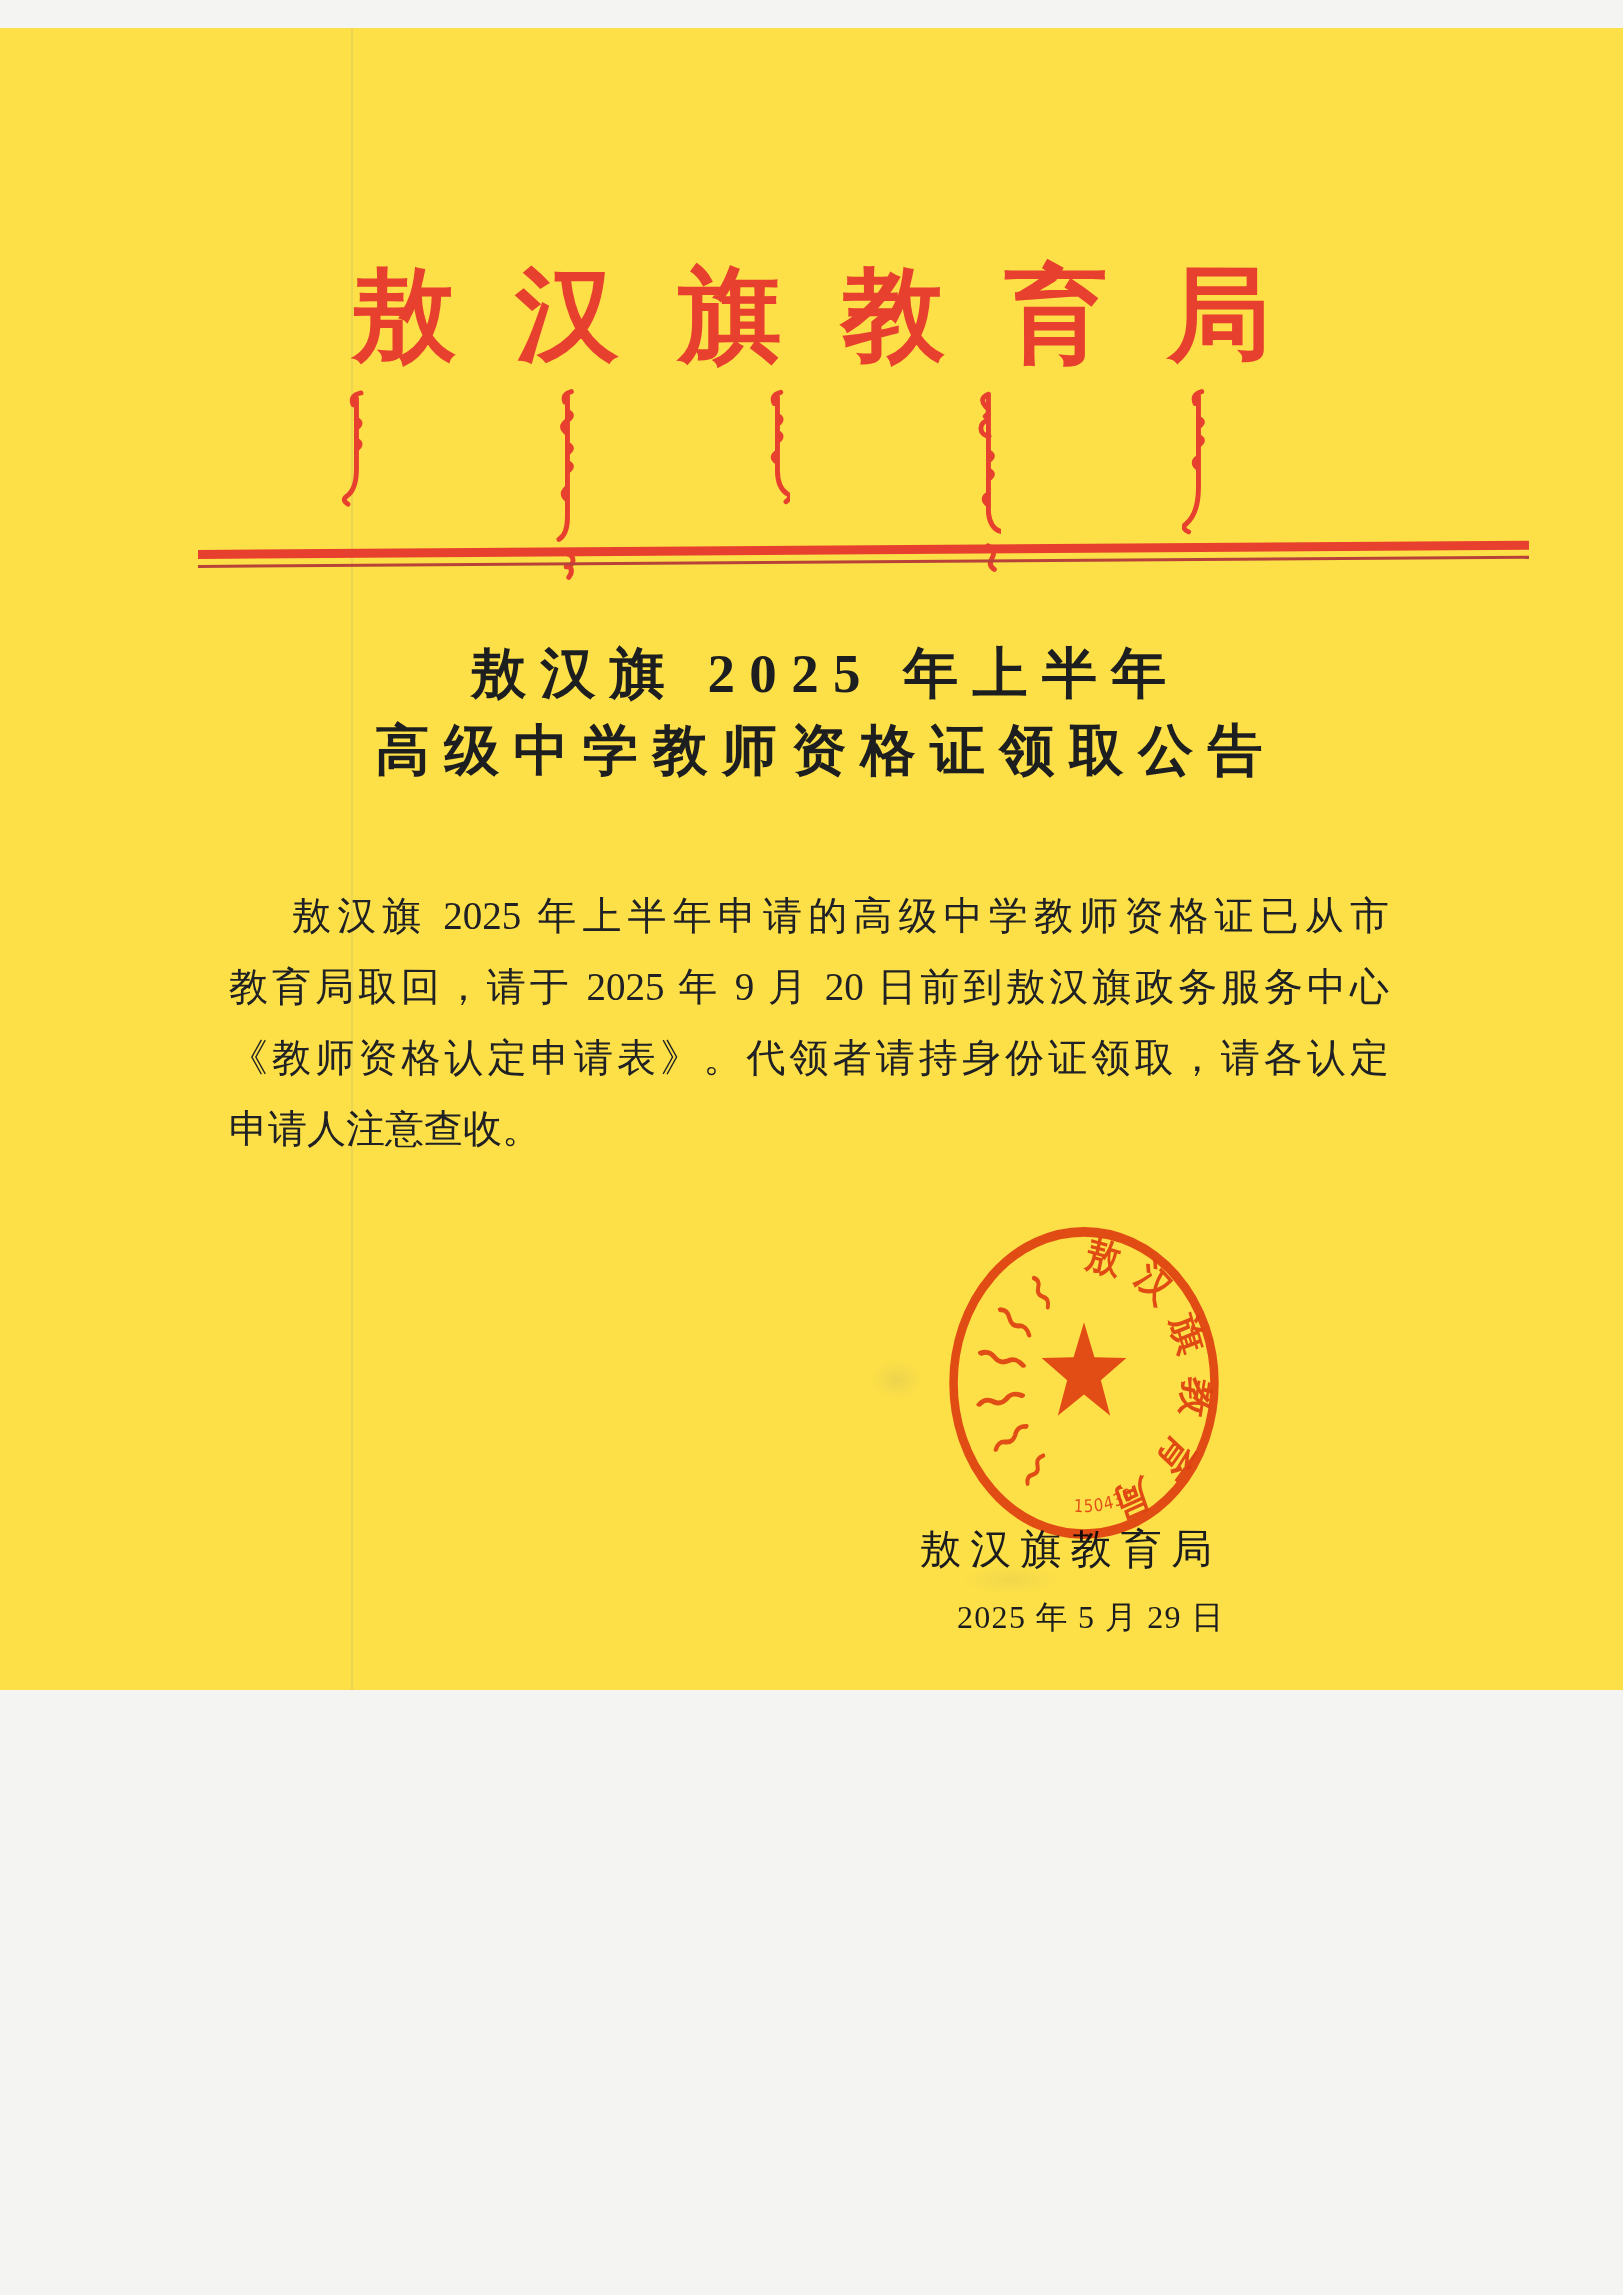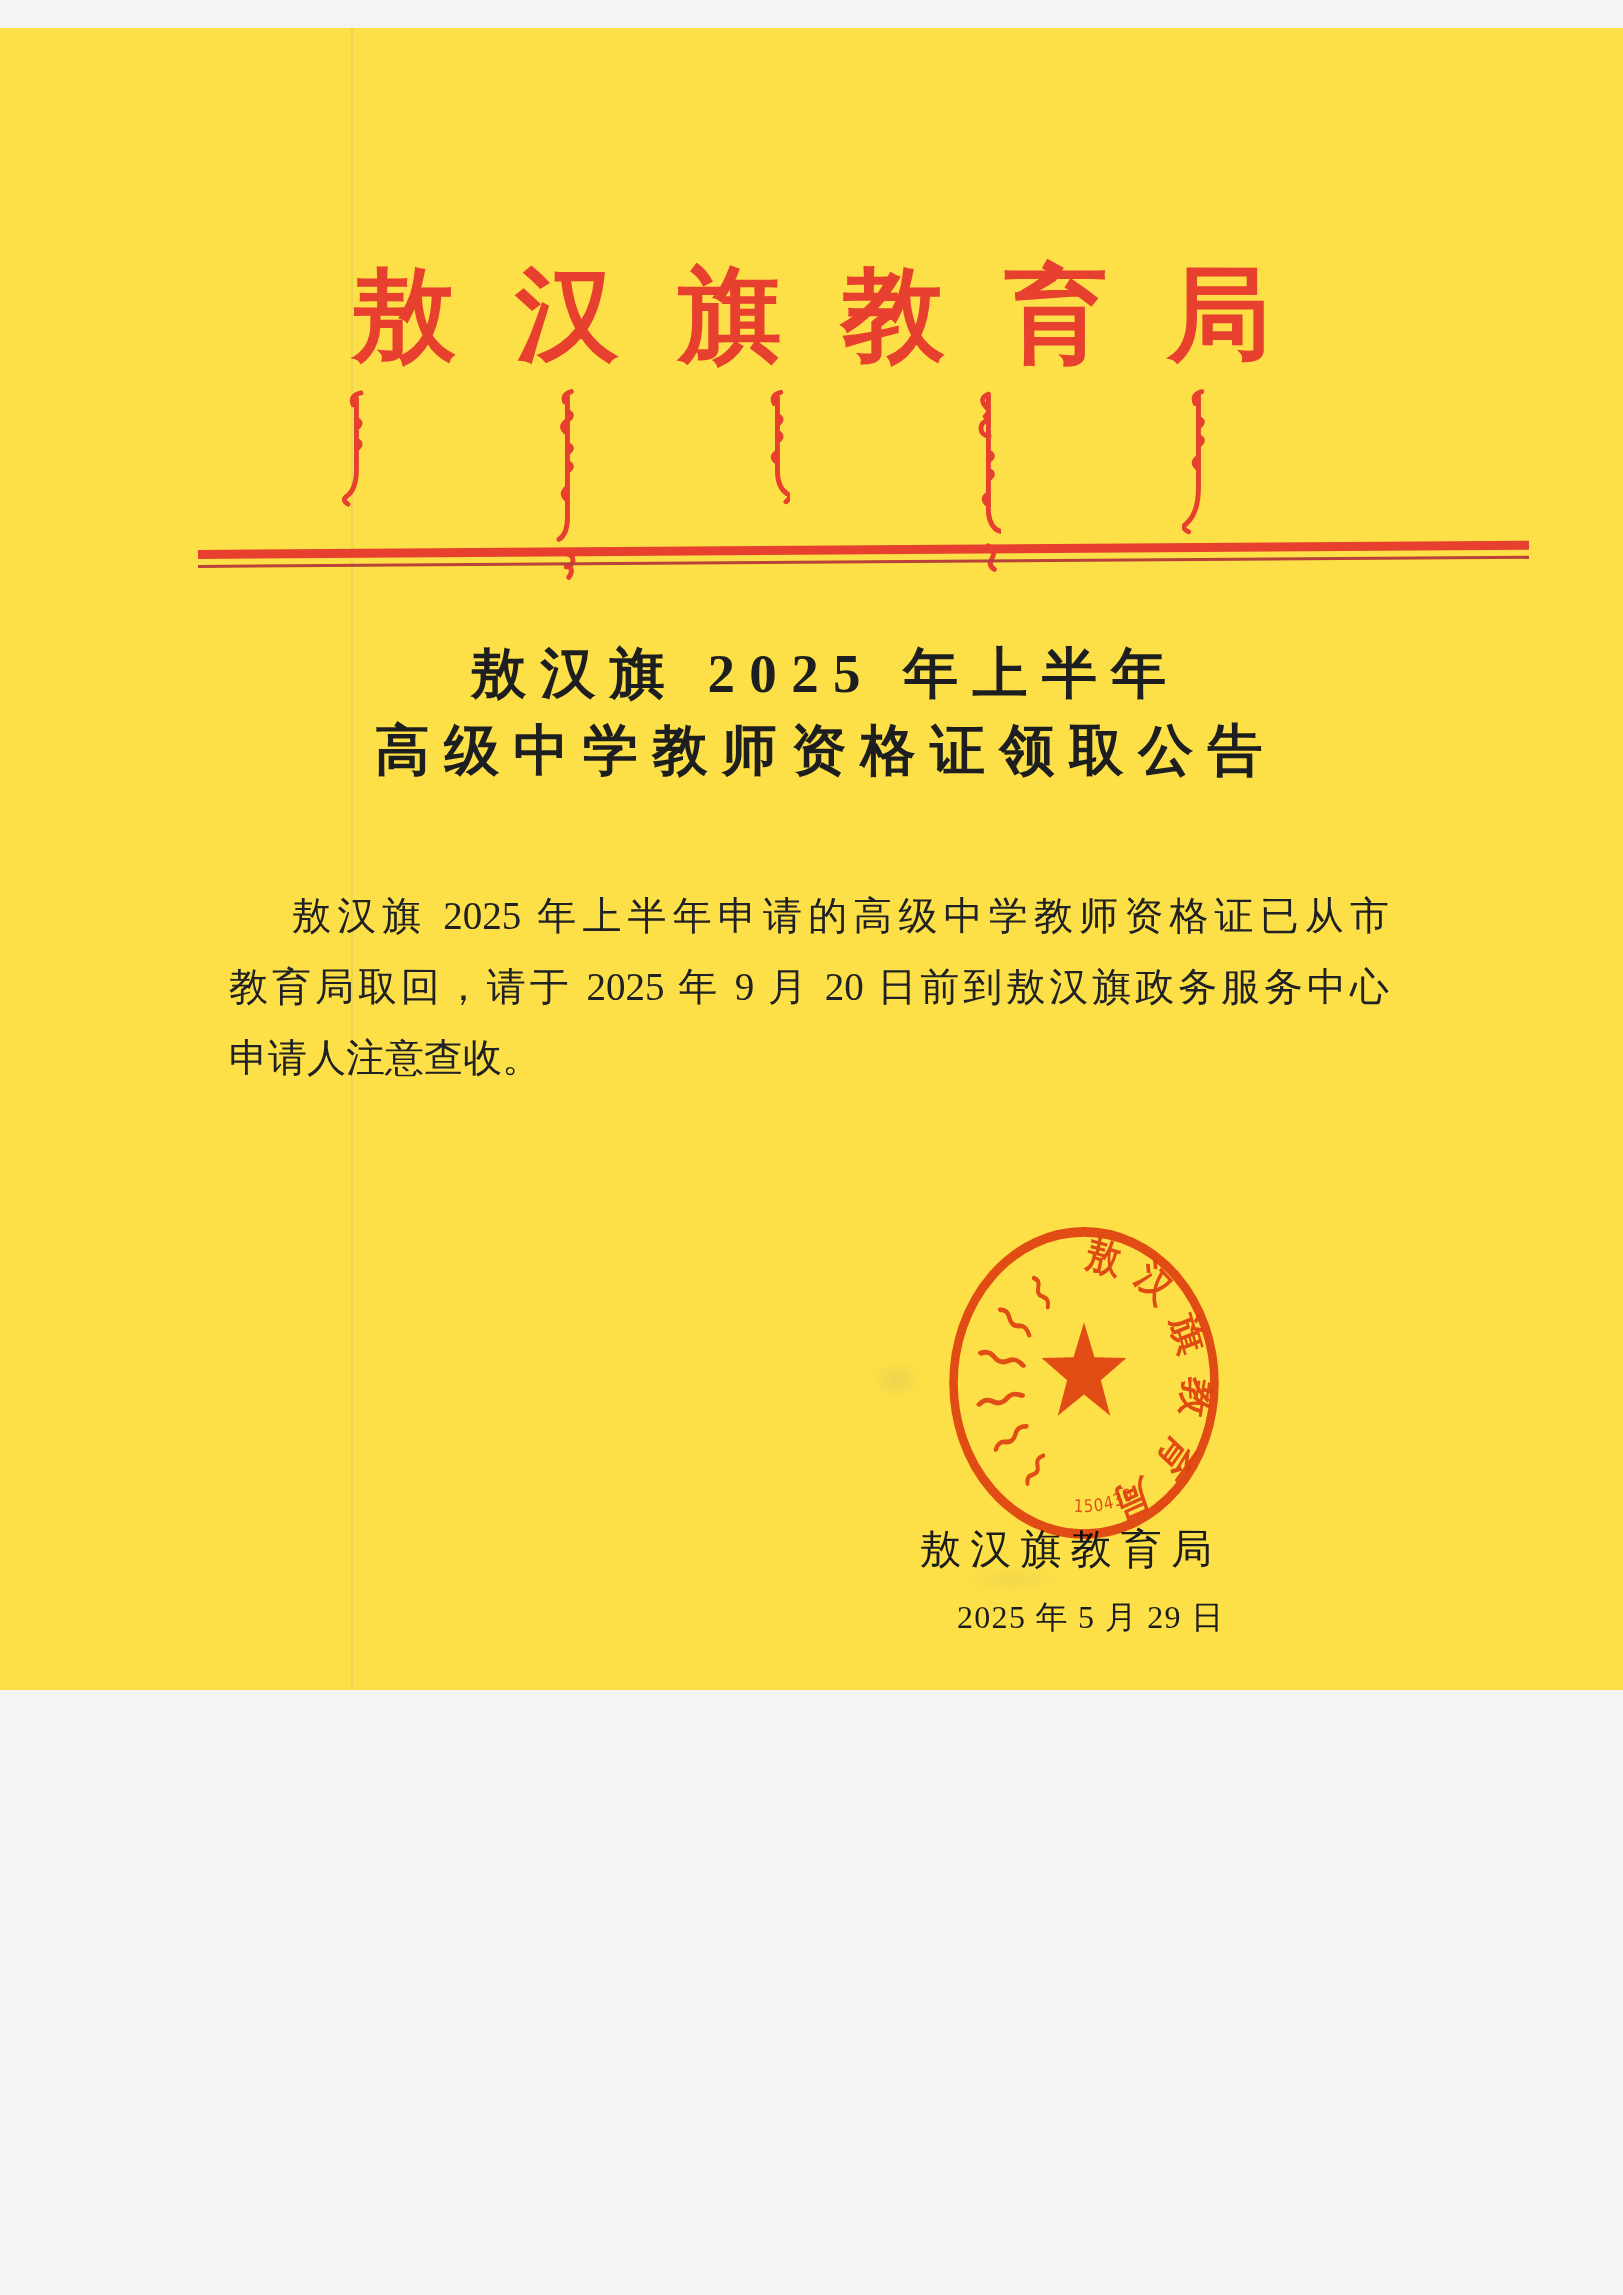--- a/index.html
+++ b/index.html
@@ -64,20 +64,21 @@
   <div class="rule rule-thin-top"></div>
 
   <h1 class="doc-title" style="margin:0;">
     <div>敖汉旗 2025 年上半年</div>
     <div>高级中学教师资格证领取公告</div>
   </h1>
 
   <div class="doc-body">
     <div class="body-line first">敖汉旗 2025 年上半年申请的高级中学教师资格证已从市</div>
     <div class="body-line">教育局取回，请于 2025 年 9 月 20 日前到敖汉旗政务服务中心</div>
+    <div class="body-line">《教师资格认定申请表》。代领者请持身份证领取，请各认定</div>
     <div class="body-line last">申请人注意查收。</div>
   </div>
 
   <div class="smudge smudge-a"></div>
   <div class="smudge smudge-b"></div>
 
   <div class="signature">敖汉旗教育局</div>
   <div class="date">2025 年 5 月 29 日</div>
 
   <svg class="seal" viewBox="0 0 424 424" preserveAspectRatio="none" aria-label="敖汉旗教育局">

